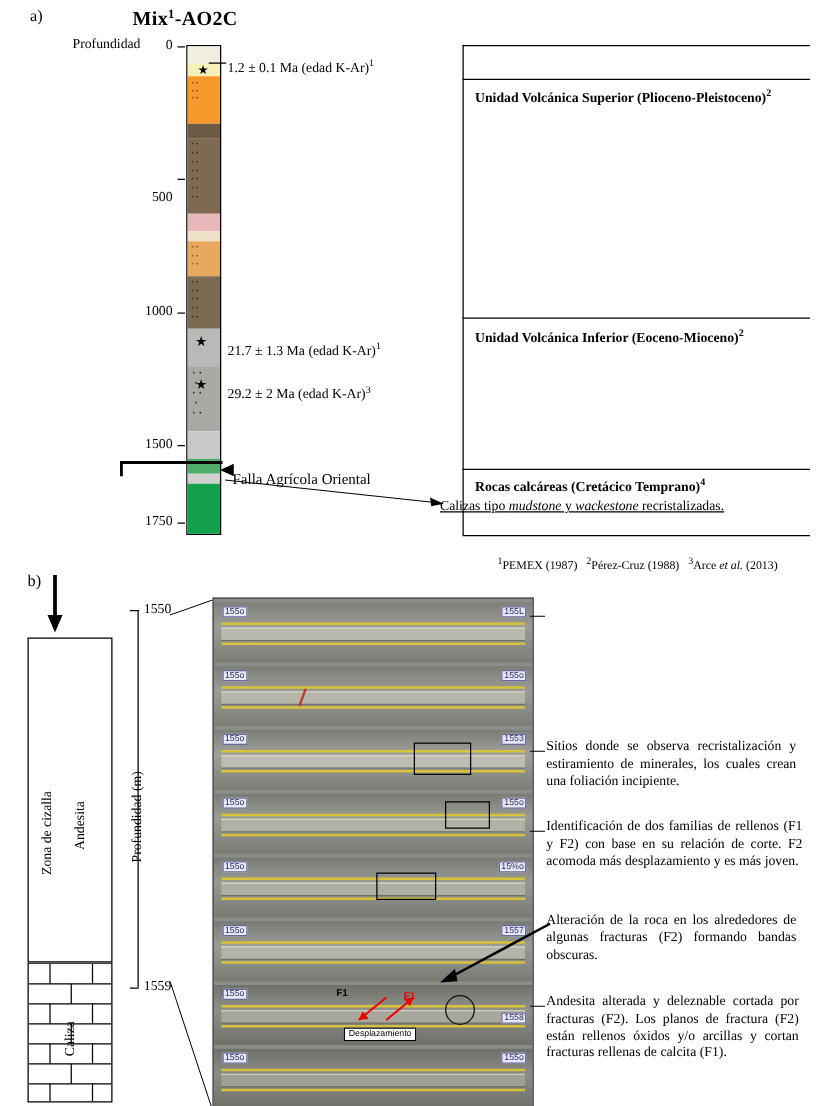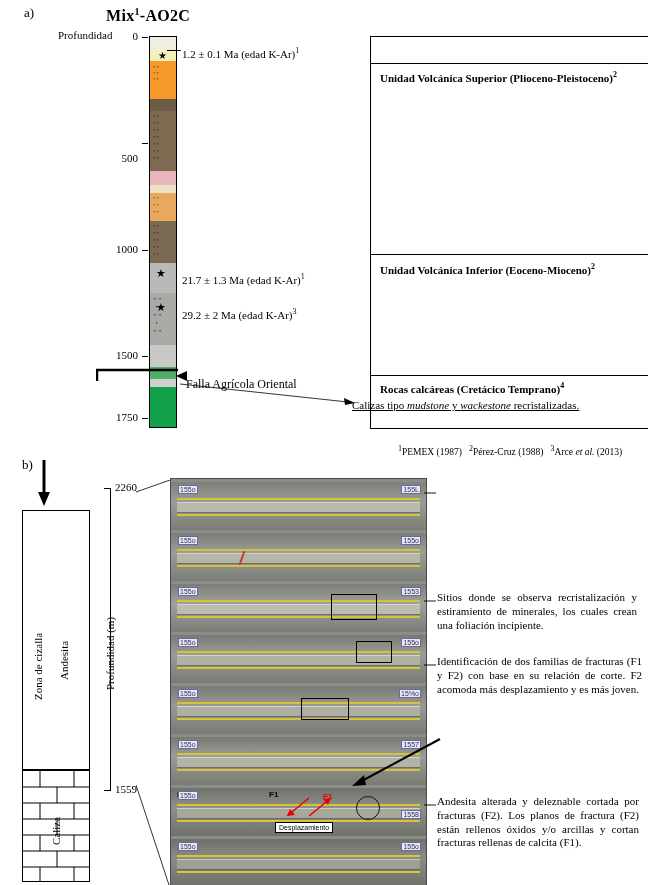--- a/index.html
+++ b/index.html
@@ -191,21 +191,21 @@
         <line x1="17" y1="96" x2="17" y2="112"></line>
           <line x1="51" y1="96" x2="51" y2="112"></line>
       </g>
     </svg>
   </div>
   <div class="abs" id="rot-caliza" style="left:50px;top:390px;">Caliza</div>
 
   <div class="abs" style="left:110px;top:33px;width:1px;height:302px;background:#000;"></div>
   <div class="abs" style="left:104px;top:33px;width:7px;height:1px;background:#000;"></div>
   <div class="abs" style="left:104px;top:335px;width:7px;height:1px;background:#000;"></div>
-  <div class="abs" style="left:115px;top:26px;font-size:11px;">2260</div>
+  <div class="abs" style="left:115px;top:26px;font-size:11px;">1550</div>
   <div class="abs" style="left:115px;top:328px;font-size:11px;">1559</div>
   <div class="abs" id="rot-prof" style="left:104px;top:235px;">Profundidad (m)</div>
 
   <svg class="abs" style="left:136px;top:25px;" width="40" height="410">
     <line x1="0" y1="12" x2="34" y2="0" stroke="#000" stroke-width="0.8"></line>
     <line x1="0" y1="305" x2="34" y2="408" stroke="#000" stroke-width="0.8"></line>
   </svg>
 
   <div class="abs" style="left:170px;top:23px;width:255px;height:411px;background:#8b8d89;border:1px solid #4a4a48;overflow:hidden;">
 
@@ -283,21 +283,22 @@
     <div class="photo-strip" style="top:360px;height:48px;background:linear-gradient(180deg,#6d6f69 0%,#8a8c85 40%,#6d6f69 100%);">
       <div style="position:absolute;left:6px;top:20px;width:243px;height:9px;background:#a09f94;border-top:1px solid #c9c9bc;border-bottom:1px solid #64645c;"></div>
       <div style="position:absolute;left:6px;top:16px;width:243px;height:2px;background:#d8c23a;"></div>
       <div style="position:absolute;left:6px;top:32px;width:243px;height:2px;background:#d8c23a;"></div>
       <div class="tag" style="left:7px;top:3px;">155o</div>
       <div class="tag" style="right:5px;top:3px;">155o</div>
     </div>
   </div>
 
   <div class="abs txt just" style="left:437px;top:136px;width:200px;">Sitios donde se observa recristalización y estiramiento de minerales, los cuales crean una foliación incipiente.</div>
-  <div class="abs txt just" style="left:437px;top:200px;width:205px;">Identificación de dos familias de fracturas (F1 y F2) con base en su relación de corte. F2 acomoda más desplazamiento y es más joven.</div>
+  <div class="abs txt just" style="left:437px;top:200px;width:205px;">Identificación de dos familias de rellenos (F1 y F2) con base en su relación de corte. F2 acomoda más desplazamiento y es más joven.</div>
+  <div class="abs txt just" style="left:437px;top:275px;width:200px;">Alteración de la roca en los alrededores de algunas fracturas (F2) formando bandas obscuras.</div>
   <div class="abs txt just" style="left:437px;top:340px;width:202px;">Andesita alterada y deleznable cortada por fracturas (F2). Los planos de fractura (F2) están rellenos óxidos y/o arcillas y cortan fracturas rellenas de calcita (F1).</div>
 
   <svg class="abs" style="left:424px;top:28px;" width="16" height="20">
     <line x1="0" y1="10" x2="12" y2="10" stroke="#000" stroke-width="0.9"></line>
   </svg>
   <svg class="abs" style="left:424px;top:138px;" width="16" height="20">
     <line x1="0" y1="8" x2="12" y2="8" stroke="#000" stroke-width="0.9"></line>
   </svg>
   <svg class="abs" style="left:424px;top:202px;" width="16" height="20">
     <line x1="0" y1="8" x2="12" y2="8" stroke="#000" stroke-width="0.9"></line>

